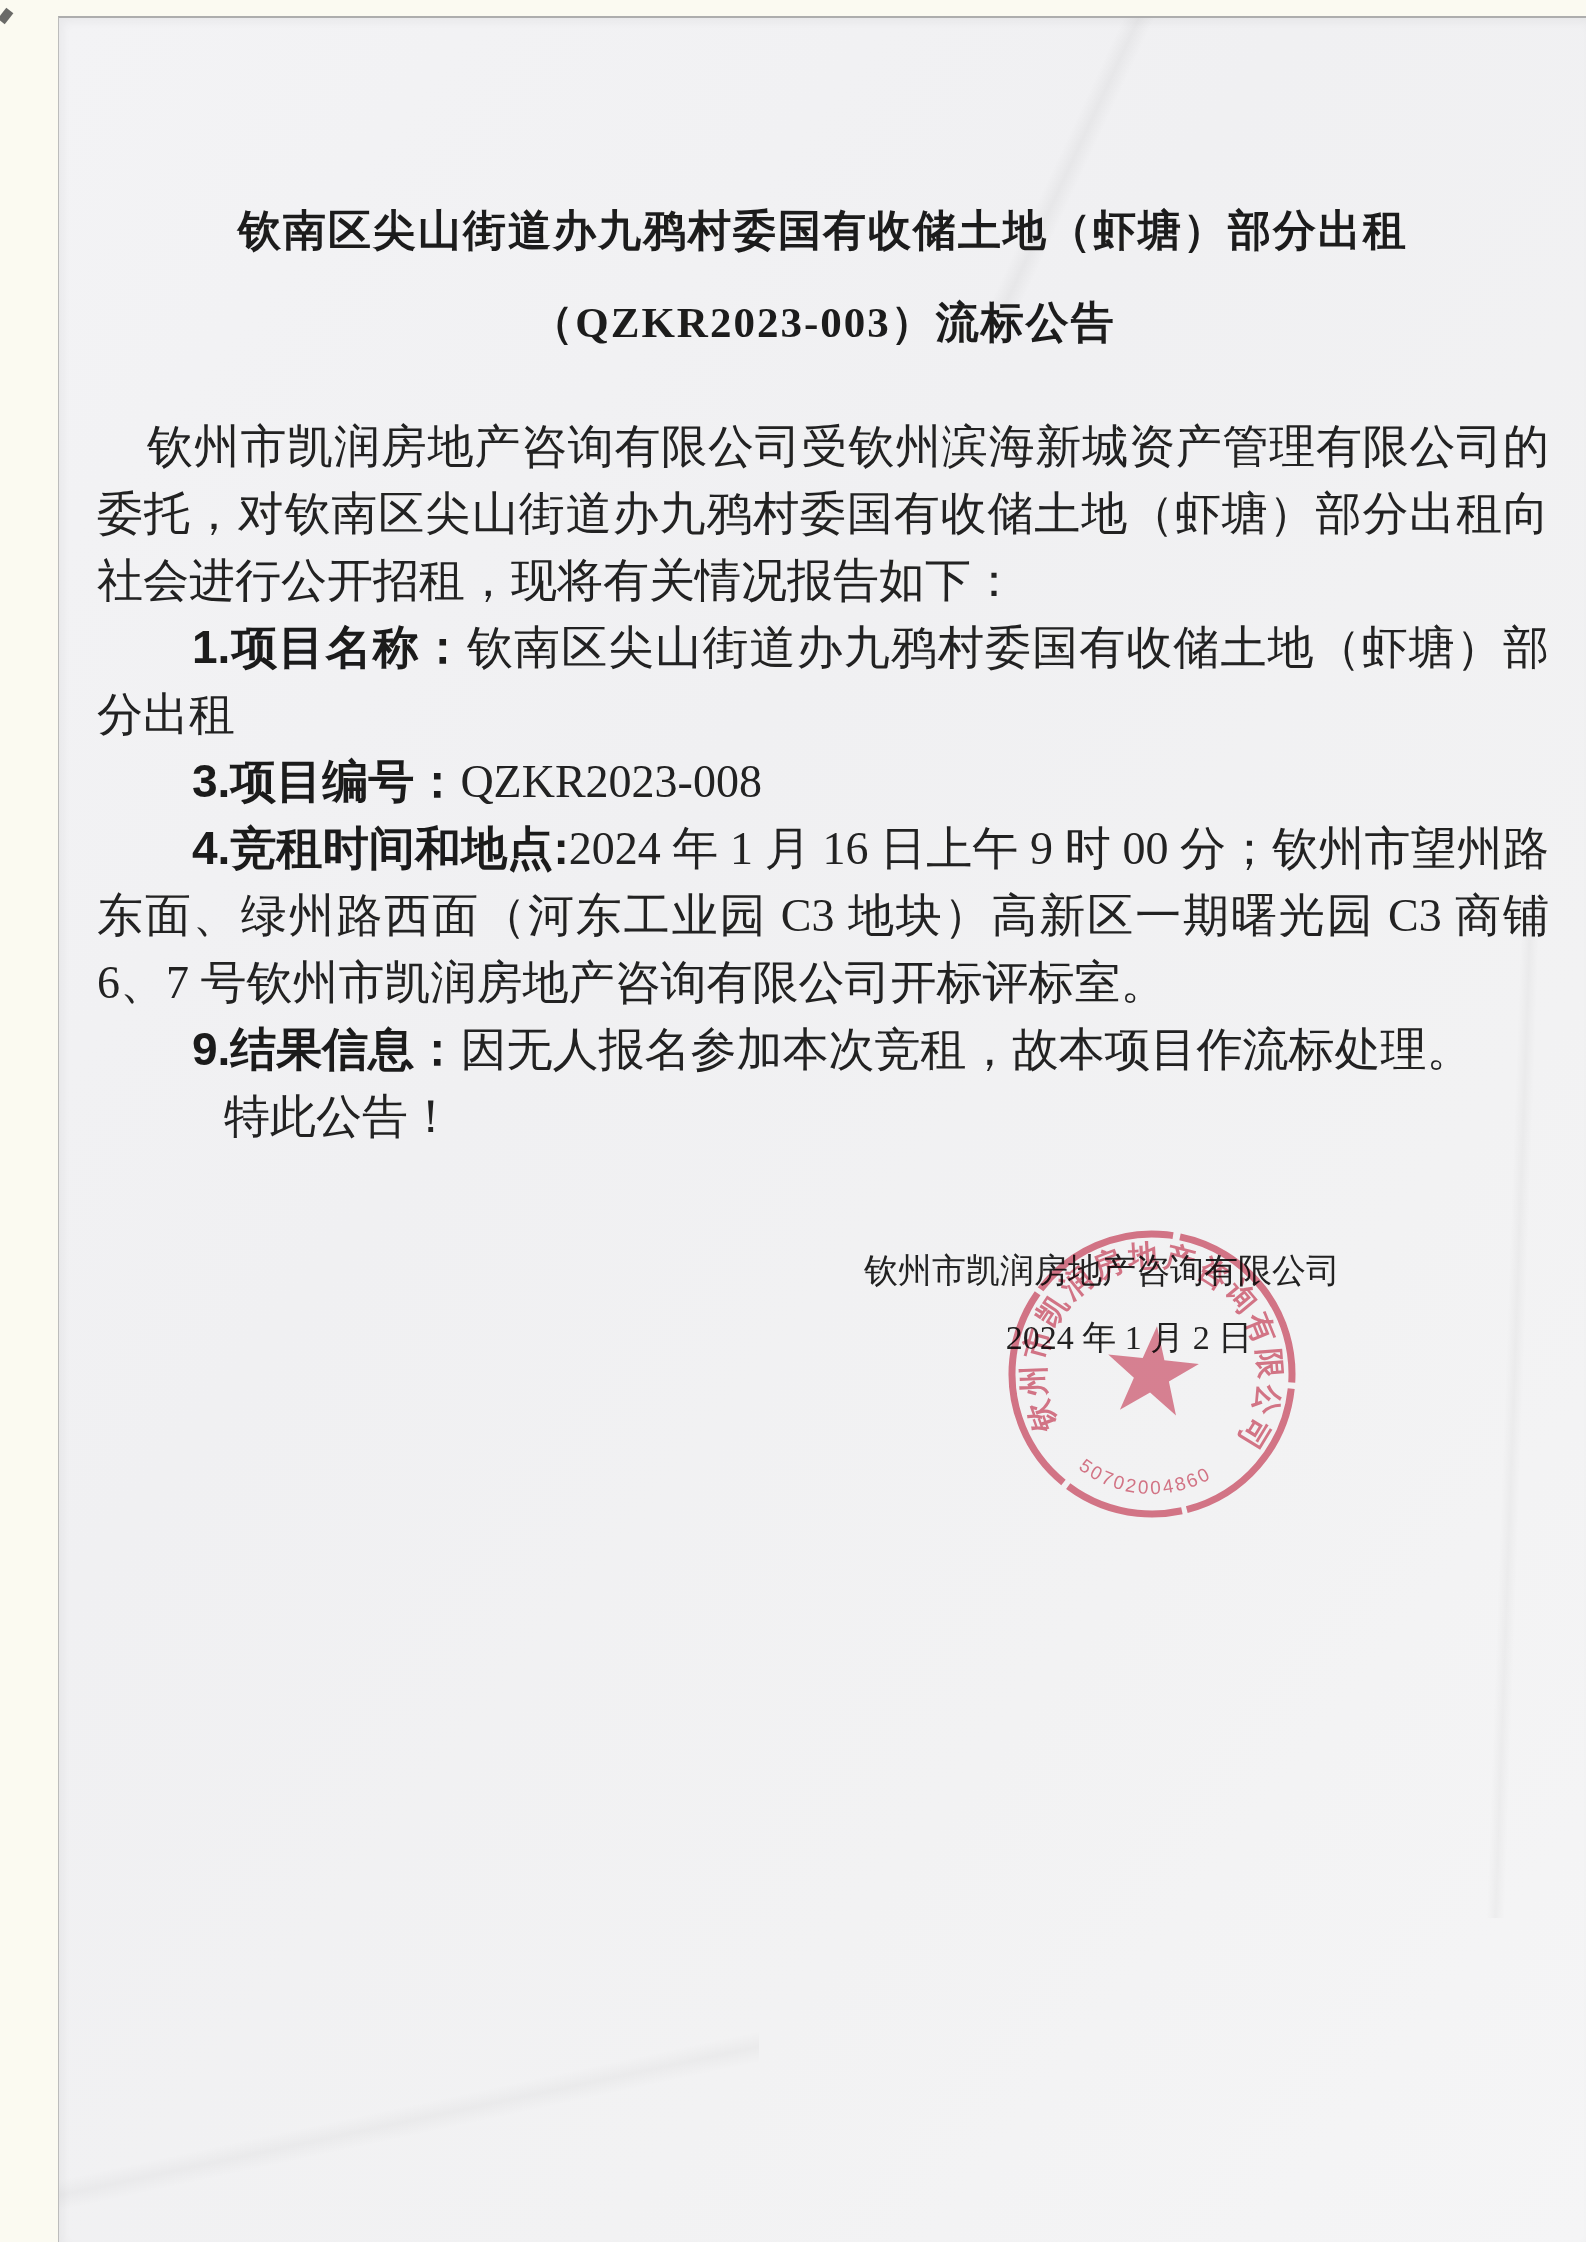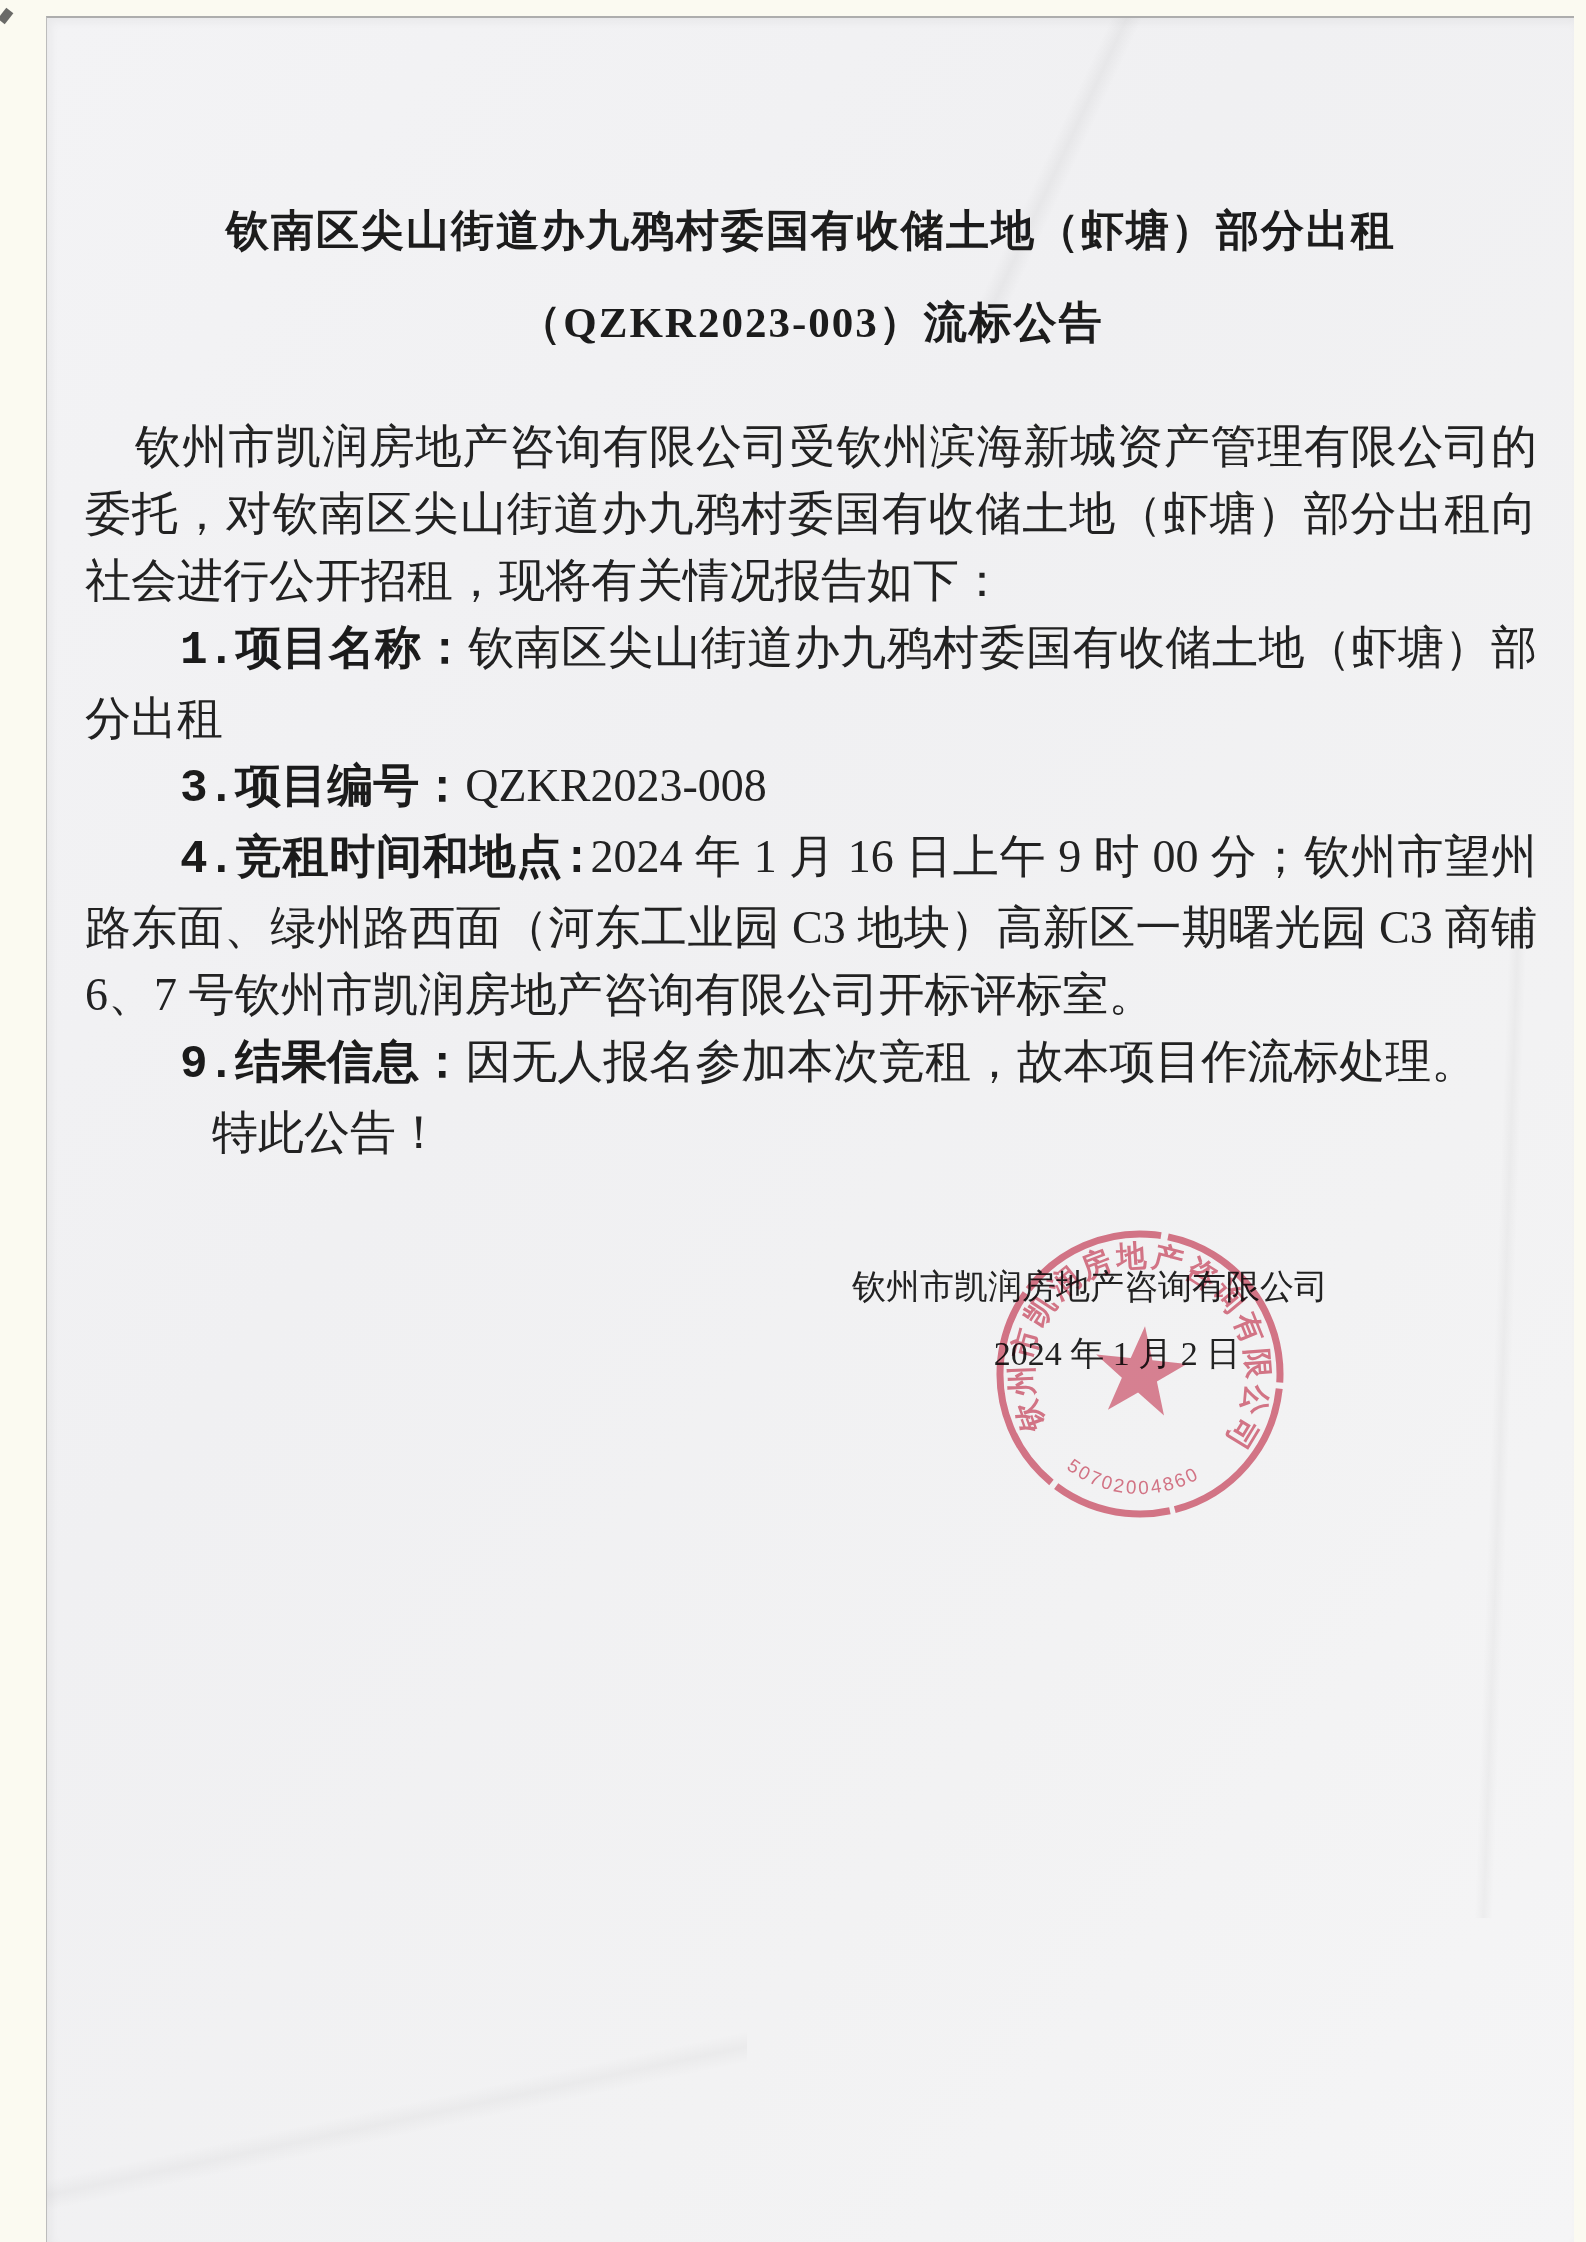--- a/index.html
+++ b/index.html
@@ -8,21 +8,21 @@
     background:#fbfaf1;
     font-family:"Liberation Serif","DejaVu Serif",serif;
     overflow:hidden;
     position:relative;
   }
   .scan-speck {
     position:absolute; left:1px; top:9px; width:9px; height:14px;
     background:#3a3a3a; transform:rotate(38deg); opacity:.75;
   }
   .paper {
-    position:absolute; left:46px; top:16px; width:1528px; height:2226px;
+    position:absolute; left:58px; top:16px; width:1528px; height:2226px;
     background:linear-gradient(128deg,#f3f3f5 0%,#f0f0f2 38%,#f2f2f3 70%,#f5f5f6 100%);
     border-top:2px solid #adadad;
     border-left:1px solid #bcbcbc;
     box-shadow:inset 4px 4px 10px rgba(0,0,0,.045);
   }
   .crease { position:absolute; pointer-events:none; }
   .crease.c1 { left:880px; top:0; width:260px; height:300px;
     background:linear-gradient(115deg,transparent 46%,rgba(0,0,0,.04) 50%,transparent 54%); }
   .crease.c2 { left:1380px; top:900px; width:148px; height:1000px;
     background:linear-gradient(92deg,transparent 45%,rgba(0,0,0,.03) 50%,transparent 55%); }
@@ -33,21 +33,21 @@
     text-align:center; font-weight:bold; font-size:43px; line-height:92px;
     color:#1c1c1c; letter-spacing:2px;
   }
   .doc-title.first { margin-top:167px; }
   .doc-body { margin-top:44px; font-size:46px; line-height:67px; color:#222; }
   .doc-body p { text-align:justify; }
   p.intro { text-indent:50px; }
   p.item  { text-indent:95px; }
   p.closing { text-indent:127px; }
   .label {
-    font-family:Liberation Mono, monospace;
+    font-family:Liberation Sans, sans-serif;
     font-weight:700; color:#1b1b1b;
   }
   .sig-block {
     width:500px; margin:87px 197px 0 auto;
     text-align:center; font-size:34px; line-height:67px; color:#222;
     position:relative; z-index:2;
   }
   .sig-date { transform:translateX(27px); }
   .seal {
     position:absolute; left:943px; top:1206px; width:300px; height:300px;

